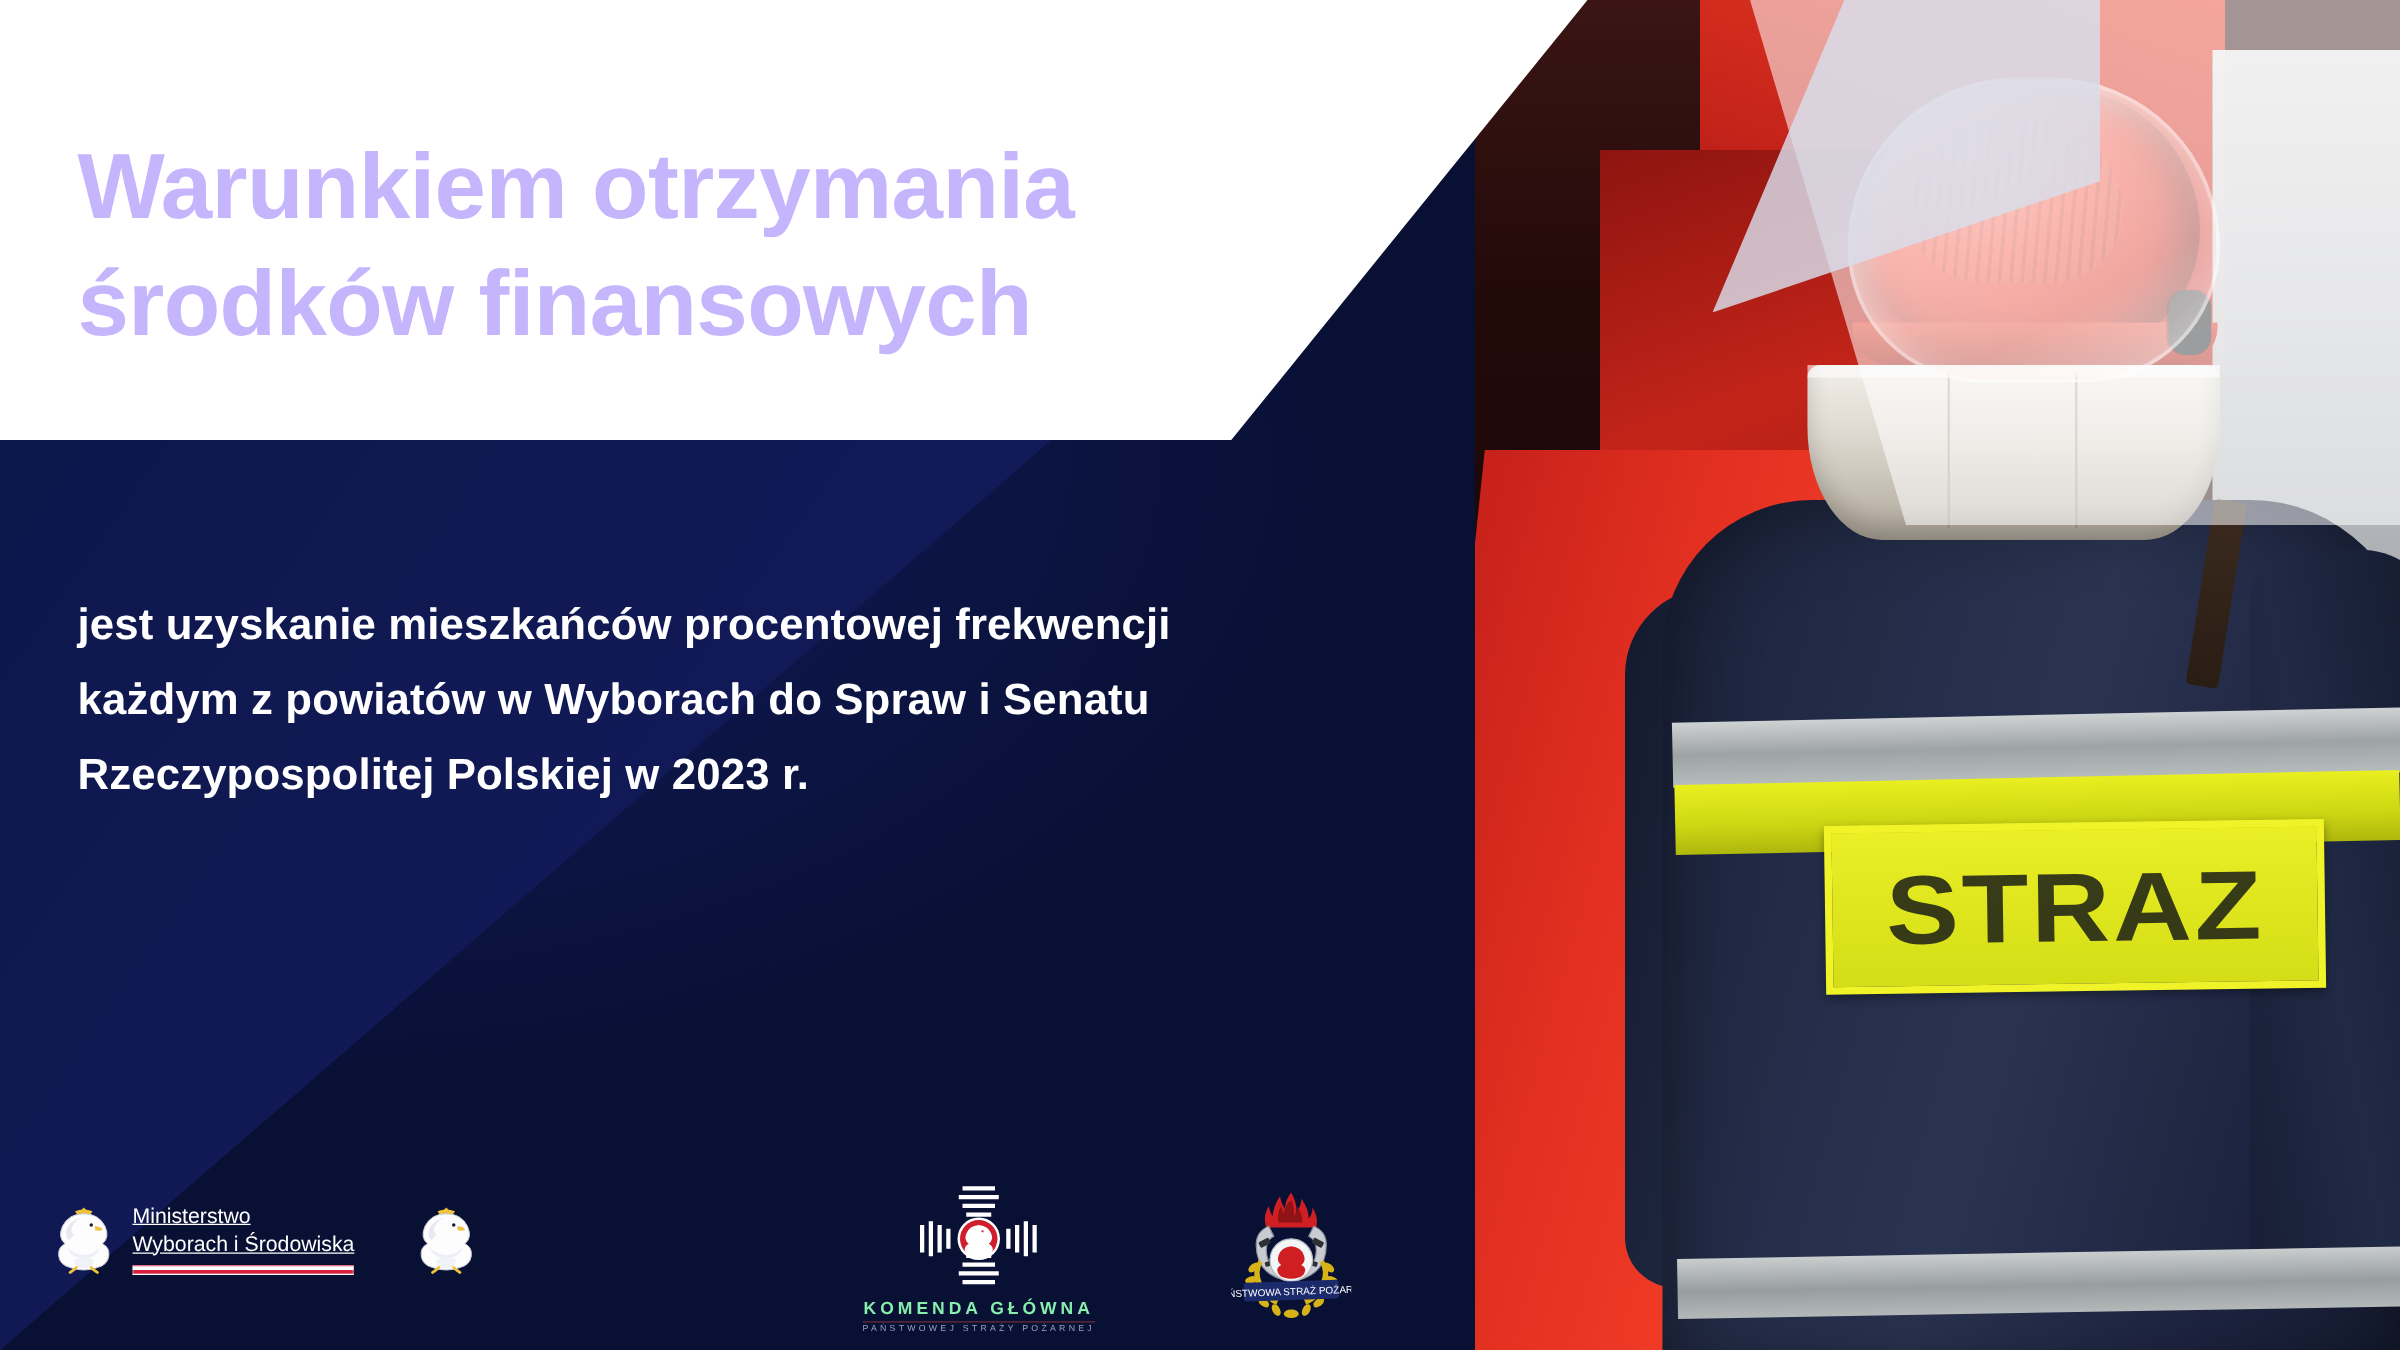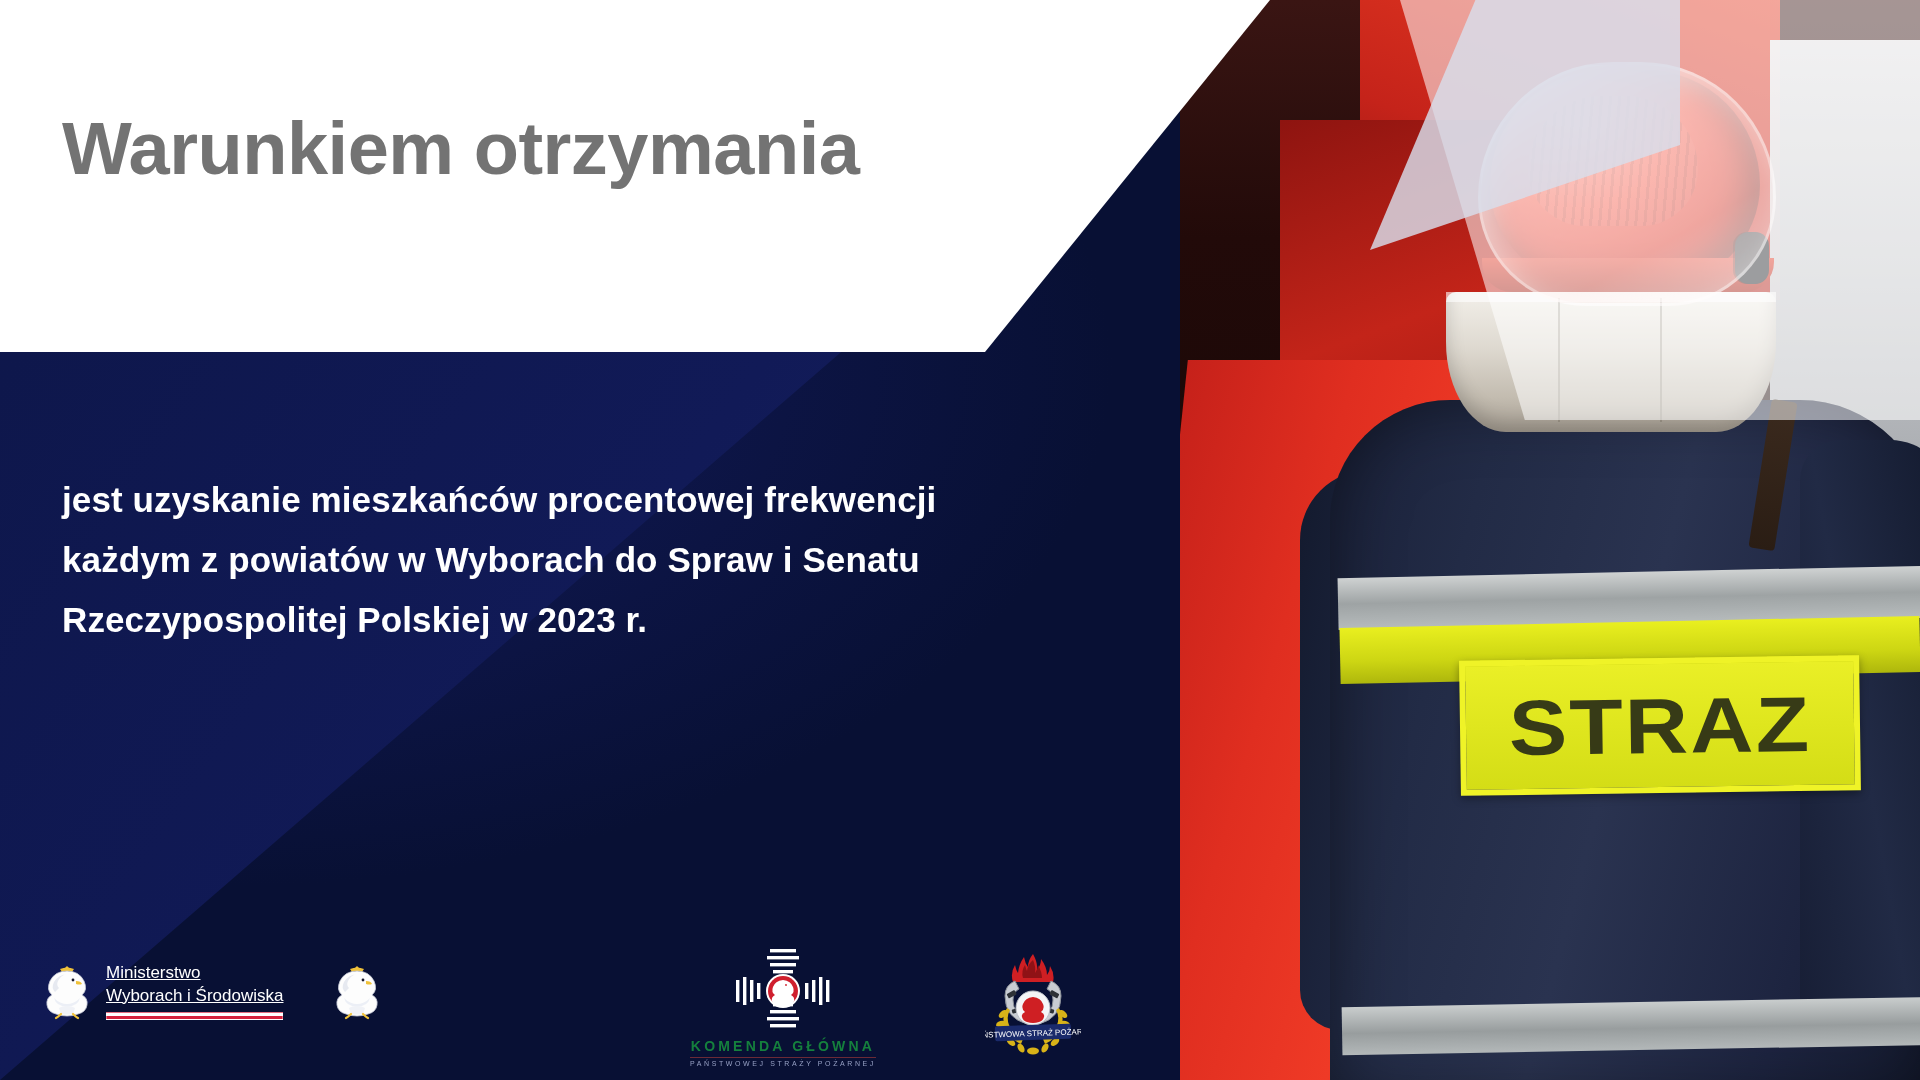--- a/index.html
+++ b/index.html
@@ -395,21 +395,21 @@
     clip-path: polygon(0% 0%, 1270px 0%, 985px 100%, 0% 100%);
   }
 
   
   .headline {
     position: absolute;
     left: 62px;
     top: 52px;
     z-index: 6;
     width: 1060px;
-    color: #737373;
+    color: #c4b5fd;
     font-weight: 800;
     font-size: 74px;
     line-height: 1.28;
     letter-spacing: -0.5px;
   }
   .headline span { display: block; white-space: nowrap; }
 
   .body-copy {
     position: absolute;
     left: 62px;
@@ -468,21 +468,21 @@
     box-sizing: border-box;
   }
 
   .kg-mark {
     width: 96px;
     height: 86px;
     position: relative;
   }
   .kg-title {
     margin-top: 4px;
-    color: #15803d;
+    color: #86efac;
     font-size: 14px;
     letter-spacing: 3.2px;
     font-weight: 600;
     text-align: right;
     white-space: nowrap;
   }
   .kg-sub {
     margin-top: 3px;
     color: #97a0c4;
     font-size: 7px;
@@ -543,20 +543,21 @@
     <div class="light-overlay2"></div>
   </div>
 
   <div class="navy-base"></div>
   <div class="navy-shape"></div>
 
   <div class="white-band"></div>
 
   <h1 class="headline">
     <span>Warunkiem otrzymania</span>
+    <span>środków finansowych</span>
   </h1>
 
   <div class="body-copy">
     <span>jest uzyskanie mieszkańców procentowej frekwencji</span>
     <span>każdym z powiatów w Wyborach do Spraw i Senatu</span>
     <span>Rzeczypospolitej Polskiej w 2023 r.</span>
   </div>
 
   <div class="logos">
 

